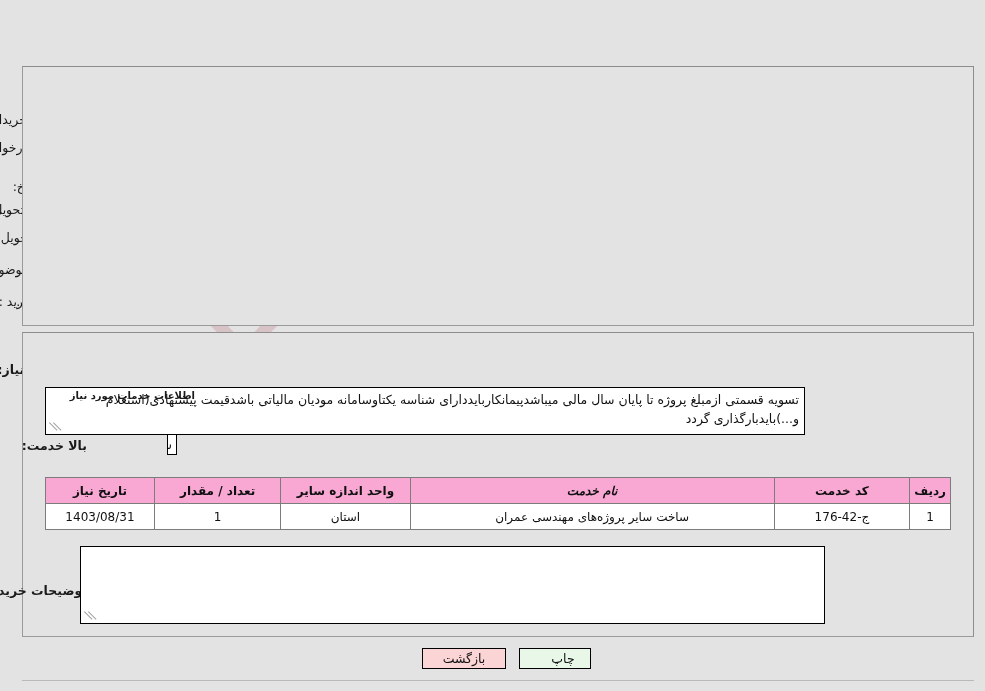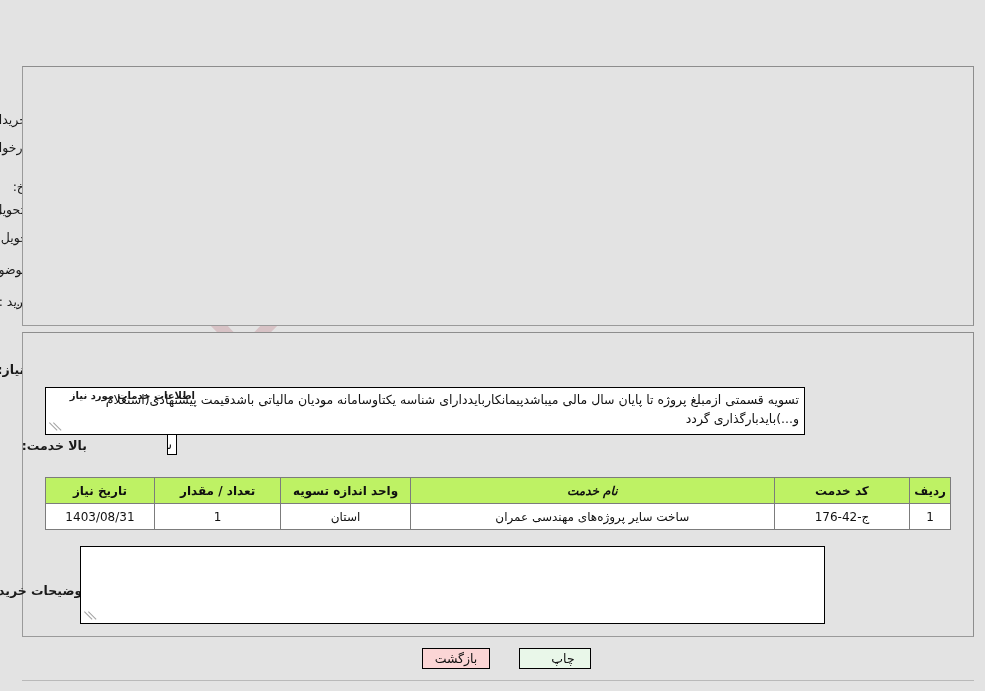--- a/index.html
+++ b/index.html
@@ -175,21 +175,21 @@
   
   #tbl {
     position: absolute;
     left: 45px; top: 477px;
     width: 906px;
     border-collapse: collapse;
     font-size: 12px;
     z-index: 2;
   }
   #tbl th {
-    background: #bef264;
+    background: #f9a8d4;
     border: 1px solid #7c7c7c;
     color: #101010;
     font-weight: bold;
     height: 26px;
     padding: 0 4px;
     text-align: center;
     white-space: nowrap;
   }
   #tbl td {
     background: #ffffff;
@@ -215,21 +215,21 @@
     color: #111111;
     height: 21px;
     line-height: 19px;
     text-align: center;
     font-family: "DejaVu Sans", "Liberation Sans", sans-serif;
     cursor: pointer;
     padding: 0;
     z-index: 3;
   }
   #btn-print  { left: 519px; top: 648px; width: 72px; background: #e9f7e9; padding-left: 16px; }
-  #btn-back   { left: 422px; top: 648px; width: 68px; background: #fbd5d5; }
+  #btn-back   { left: 422px; top: 648px; width: 84px; background: #fbd5d5; }
 
   #bottom-rule {
     position: absolute;
     left: 22px; top: 680px;
     width: 952px; height: 0;
     border-top: 1px solid #b9b9b9;
     z-index: 1;
   }
 </style>
 </head>
@@ -302,21 +302,21 @@
 
   <div class="lbl b" style="right:898px; top:438px; z-index:2;">بالا خدمت:</div>
   <div class="fld" style="right:808px; left:175px; top:434px; z-index:2;">ساختمان</div>
 
   <table id="tbl">
     <thead>
       <tr>
         <th class="col-radif">ردیف</th>
         <th class="col-code">کد خدمت</th>
         <th class="col-name">نام خدمت</th>
-        <th class="col-unit">واحد اندازه تسویه</th>
+        <th class="col-unit">واحد اندازه سایر</th>
         <th class="col-qty">تعداد / مقدار</th>
         <th class="col-date">تاریخ نیاز</th>
       </tr>
     </thead>
     <tbody>
       <tr>
         <td>1</td>
         <td>ج-42-176</td>
         <td>ساخت سایر پروژه‌های مهندسی عمران</td>
         <td>استان</td>

